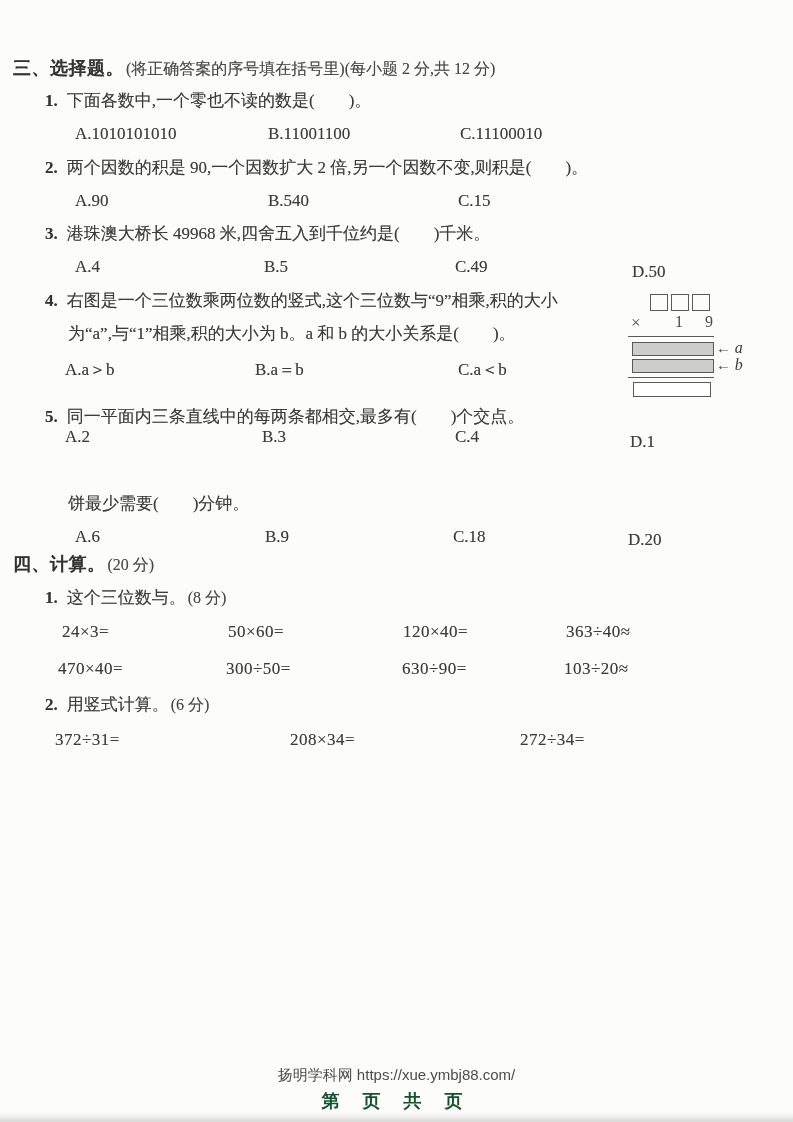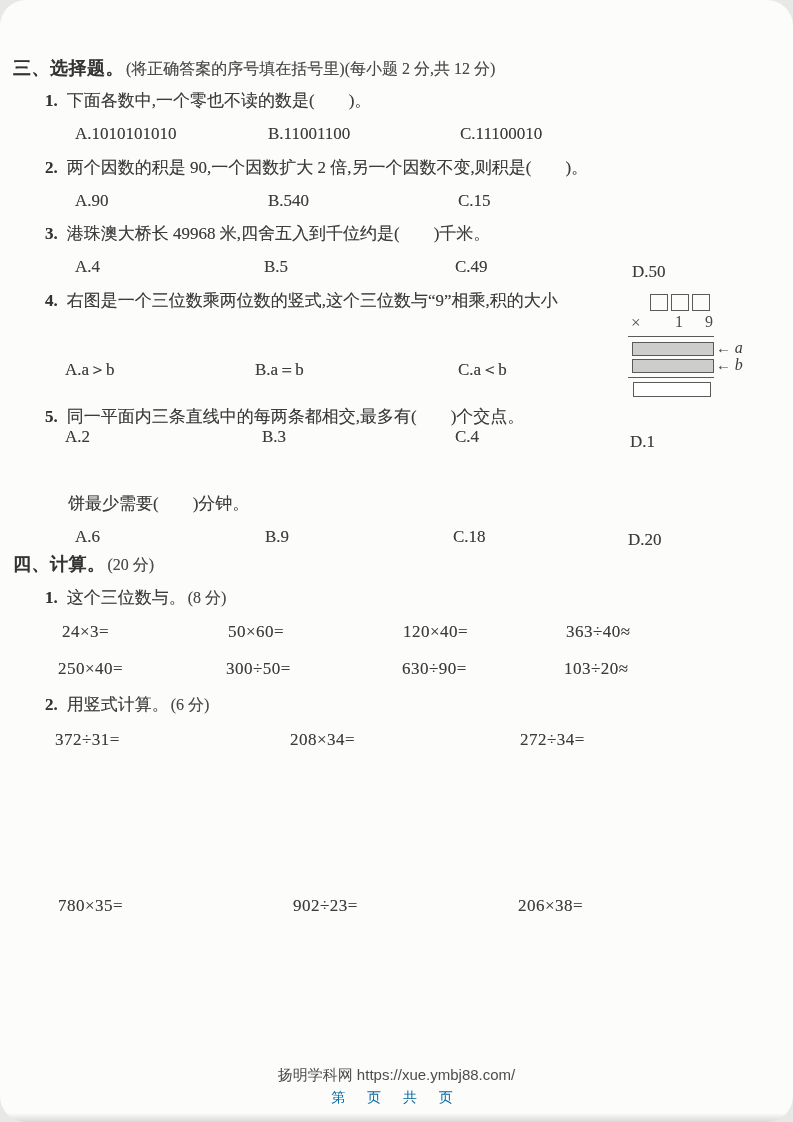--- a/index.html
+++ b/index.html
@@ -4,21 +4,20 @@
 <style>
   html,body{margin:0;padding:0;background:#e8e8e6;}
   .page{
     position:relative;
     width:793px;height:1122px;
     margin:0 auto;
     background:#fcfcfa;
     overflow:hidden;
     font-family:"Liberation Serif","DejaVu Serif",serif;
     color:#3c3c3c;
-    border-radius:26px;
   }
   .page::after{
     content:"";position:absolute;left:0;right:0;bottom:0;height:9px;
     background:linear-gradient(to bottom,rgba(0,0,0,0),rgba(0,0,0,0.14));
     pointer-events:none;
   }
   .line{position:absolute;white-space:nowrap;font-size:17px;line-height:22px;
         text-shadow:0 0 0.5px rgba(60,60,60,0.45);}
   .h-bold{font-weight:bold;font-size:18px;letter-spacing:0.5px;color:#333;}
   .h-note{font-size:16px;color:#4a4a4a;margin-left:2px;}
@@ -41,21 +40,21 @@
   .prod-b{top:67px;}
   .prod-final{left:7px;top:90px;width:76px;height:13px;background:#ffffff;border:1.2px solid #5a5a5a;}
   .dg-label{position:absolute;left:90px;font-size:15px;color:#3c3c3c;white-space:nowrap;}
   .dg-label i{font-family:"Liberation Serif","DejaVu Serif",serif;font-size:16px;}
   .dg-label-a{top:47px;}
   .dg-label-b{top:64px;}
   
   .footer-line{position:absolute;left:0;width:100%;text-align:center;
                font-family:"Liberation Sans","DejaVu Sans",sans-serif;}
   .footer-credit{top:1066px;font-size:15px;color:#4c4c4c;}
-  .footer-page{top:1089px;font-size:14px;color:#0369a1;letter-spacing:9px;font-weight:400;}
+  .footer-page{top:1089px;font-size:18px;color:#14532d;letter-spacing:9px;font-weight:700;}
 </style>
 </head>
 <body>
 
 <div class="page">
 
   <div class="line" style="top:57px;left:13px">
     <span class="h-bold">三、选择题。</span><span class="h-note">(将正确答案的序号填在括号里)(每小题 2 分,共 12 分)</span>
   </div>
 
@@ -82,20 +81,23 @@
   </div>
   <div class="optrow" style="top:257px">
     <span class="opt" style="left:75px">A.4</span>
     <span class="opt" style="left:264px">B.5</span>
     <span class="opt" style="left:455px">C.49</span>
     <span class="opt" style="left:632px;top:5px">D.50</span>
   </div>
 
   <div class="line" style="top:290px;left:45px">
     <span class="qnum">4.</span><span>右图是一个三位数乘两位数的竖式,这个三位数与“9”相乘,积的大小</span>
+  </div>
+  <div class="line" style="top:323px;left:68px">
+    <span>为“a”,与“1”相乘,积的大小为 b。a 和 b 的大小关系是(　　)。</span>
   </div>
   <div class="optrow" style="top:358px">
     <span class="opt" style="left:65px">A.a＞b</span>
     <span class="opt" style="left:255px">B.a＝b</span>
     <span class="opt" style="left:458px">C.a＜b</span>
   </div>
 
   <div class="diagram">
     <div class="boxes">
       <span class="dbox"></span>
@@ -140,36 +142,31 @@
   <div class="line" style="top:587px;left:45px">
     <span class="qnum">1.</span><span>这个三位数与。</span><span class="h-note">(8 分)</span>
   </div>
   <div class="optrow" style="top:622px">
     <span class="opt math" style="left:62px">24×3=</span>
     <span class="opt math" style="left:228px">50×60=</span>
     <span class="opt math" style="left:403px">120×40=</span>
     <span class="opt math" style="left:566px">363÷40≈</span>
   </div>
   <div class="optrow" style="top:659px">
-    <span class="opt math" style="left:58px">250×40=</span>
+    <span class="opt math" style="left:58px">470×40=</span>
     <span class="opt math" style="left:226px">300÷50=</span>
     <span class="opt math" style="left:402px">630÷90=</span>
     <span class="opt math" style="left:564px">103÷20≈</span>
   </div>
 
   <div class="line" style="top:694px;left:45px">
     <span class="qnum">2.</span><span>用竖式计算。</span><span class="h-note">(6 分)</span>
   </div>
   <div class="optrow" style="top:730px">
     <span class="opt math" style="left:55px">372÷31=</span>
     <span class="opt math" style="left:290px">208×34=</span>
     <span class="opt math" style="left:520px">272÷34=</span>
   </div>
-  <div class="optrow" style="top:896px">
-    <span class="opt math" style="left:58px">780×35=</span>
-    <span class="opt math" style="left:293px">902÷23=</span>
-    <span class="opt math" style="left:518px">206×38=</span>
-  </div>
 
   <div class="footer-line footer-credit">扬明学科网 https://xue.ymbj88.com/</div>
   <div class="footer-line footer-page">第 页 共 页</div>
 
 </div>
 
 </body></html>

